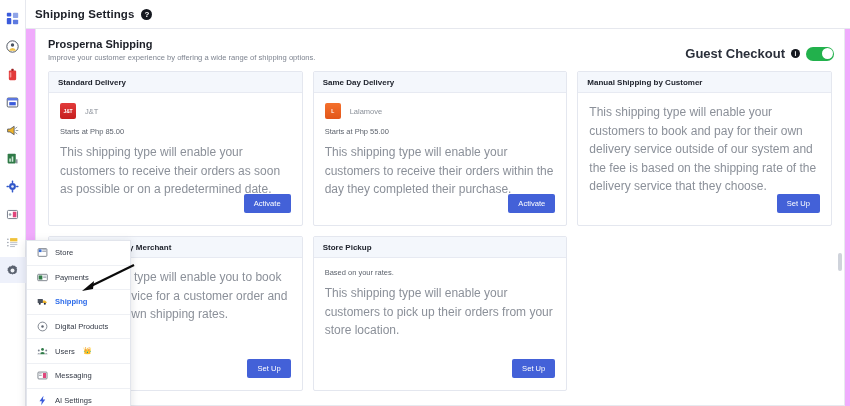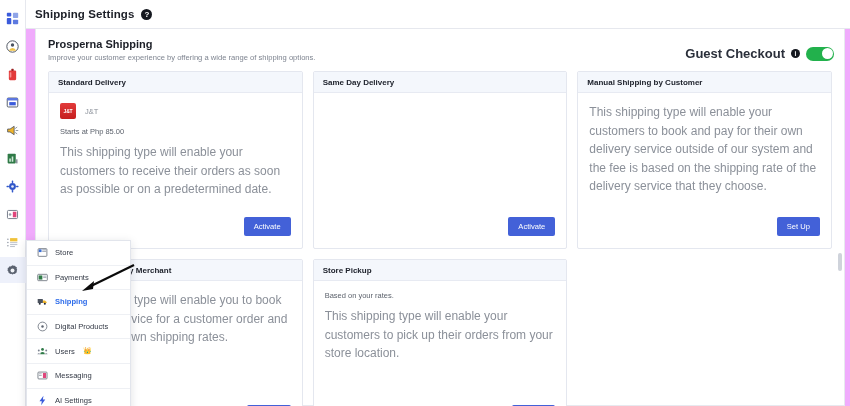--- a/index.html
+++ b/index.html
@@ -70,21 +70,21 @@
     width: 11px; height: 11px; border-radius: 50%; background: #fff;
   }
 
   
   .grid {
     position: absolute; left: 12px; top: 42px; right: 12px;
     display: grid; grid-template-columns: repeat(3, 1fr); gap: 10px;
   }
   .card {
     background: #ffffff; border: 1px solid #e4e7ef; border-radius: 2px;
-    height: 178px; position: relative; overflow: hidden;
+    height: 155px; position: relative; overflow: hidden;
   }
   .card-head {
     height: 21px; background: #f4f7fc; border-bottom: 1px solid #e7eaf2;
     display: flex; align-items: center; padding-left: 9px;
   }
   .card-head-title { font-size: 8px; font-weight: bold; color: #20242e; }
   .card-body { padding: 10px 11px 0 11px; }
   .courier-row { display: flex; align-items: center; gap: 9px; margin-bottom: 8px; }
   .courier-logo {
     width: 16px; height: 16px; border-radius: 2px;
@@ -256,20 +256,28 @@
         </div>
         <div class="card-action">
           <button class="btn">Activate</button>
         </div>
       </div>
 
       <div class="card">
         <div class="card-head">
           <span class="card-head-title">Same Day Delivery</span>
         </div>
+        <div class="card-body">
+          <div class="courier-row">
+            <span class="courier-logo logo-lalamove">L</span>
+            <span class="courier-name">Lalamove</span>
+          </div>
+          <div class="price-line">Starts at Php 55.00</div>
+          <div class="card-desc">This shipping type will enable your customers to receive their orders within the day they completed their purchase.</div>
+        </div>
         <div class="card-action">
           <button class="btn">Activate</button>
         </div>
       </div>
 
       <div class="card">
         <div class="card-head">
           <span class="card-head-title">Manual Shipping by Customer</span>
         </div>
         <div class="card-body">

